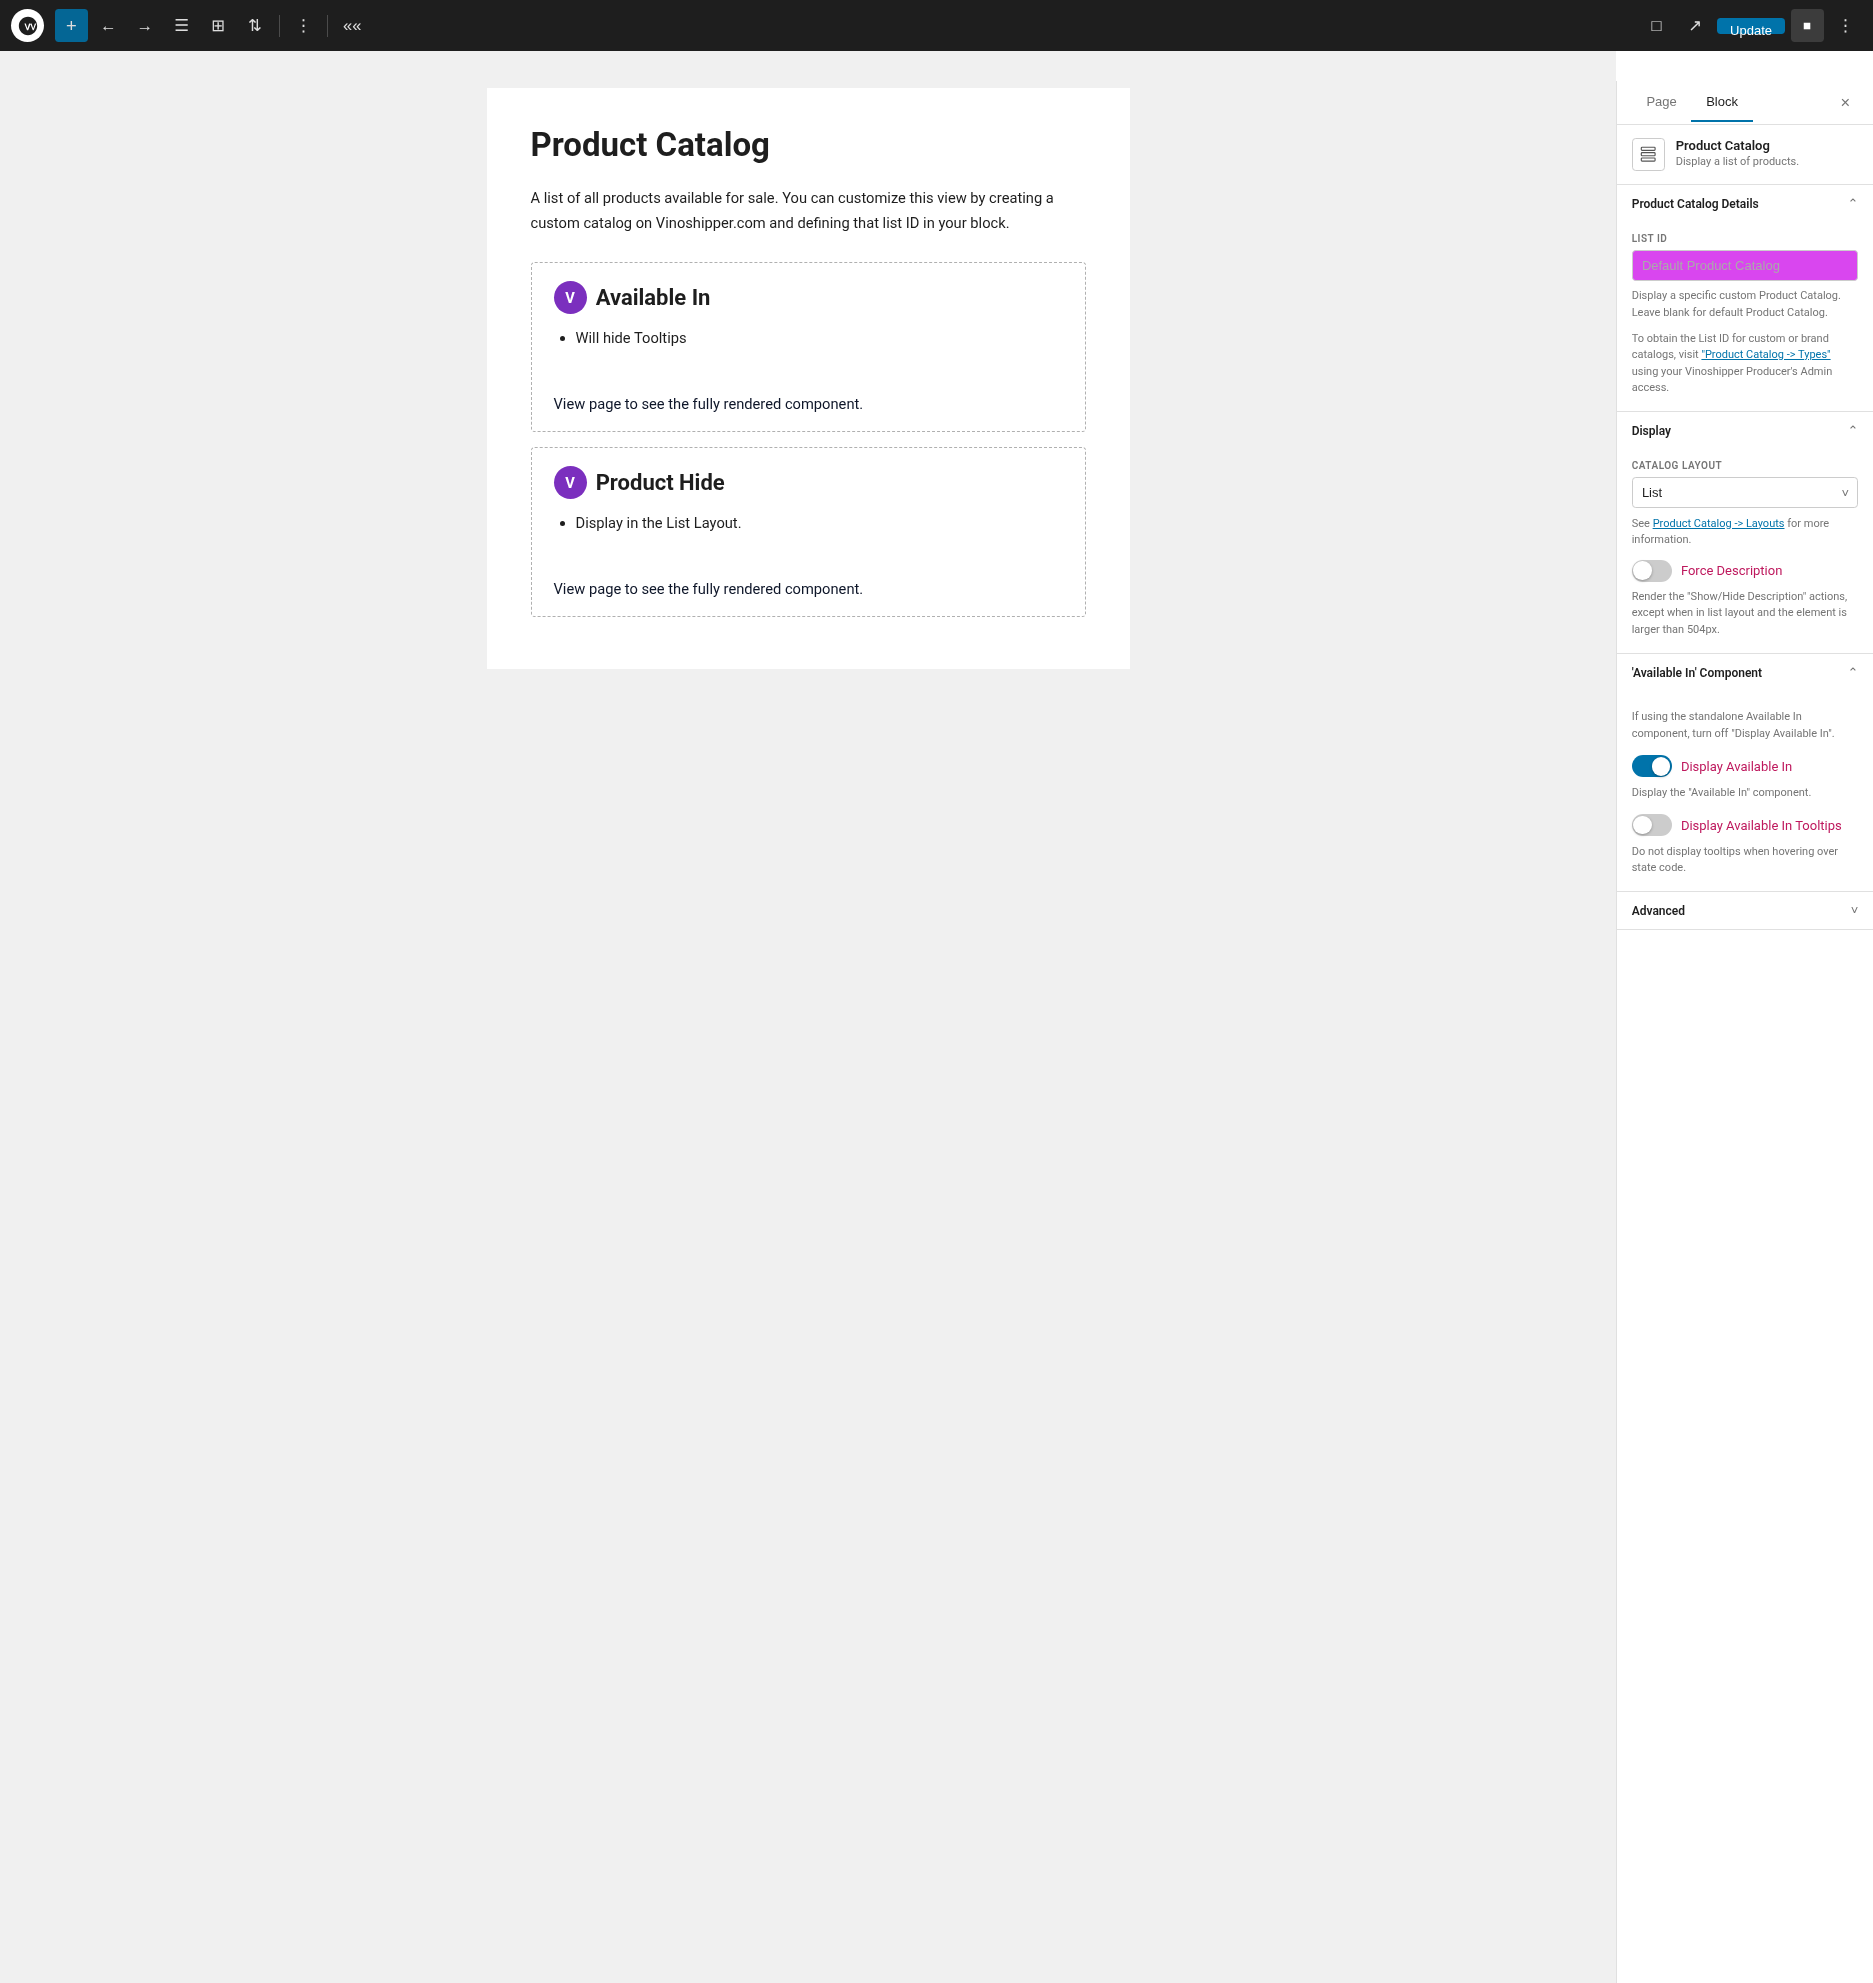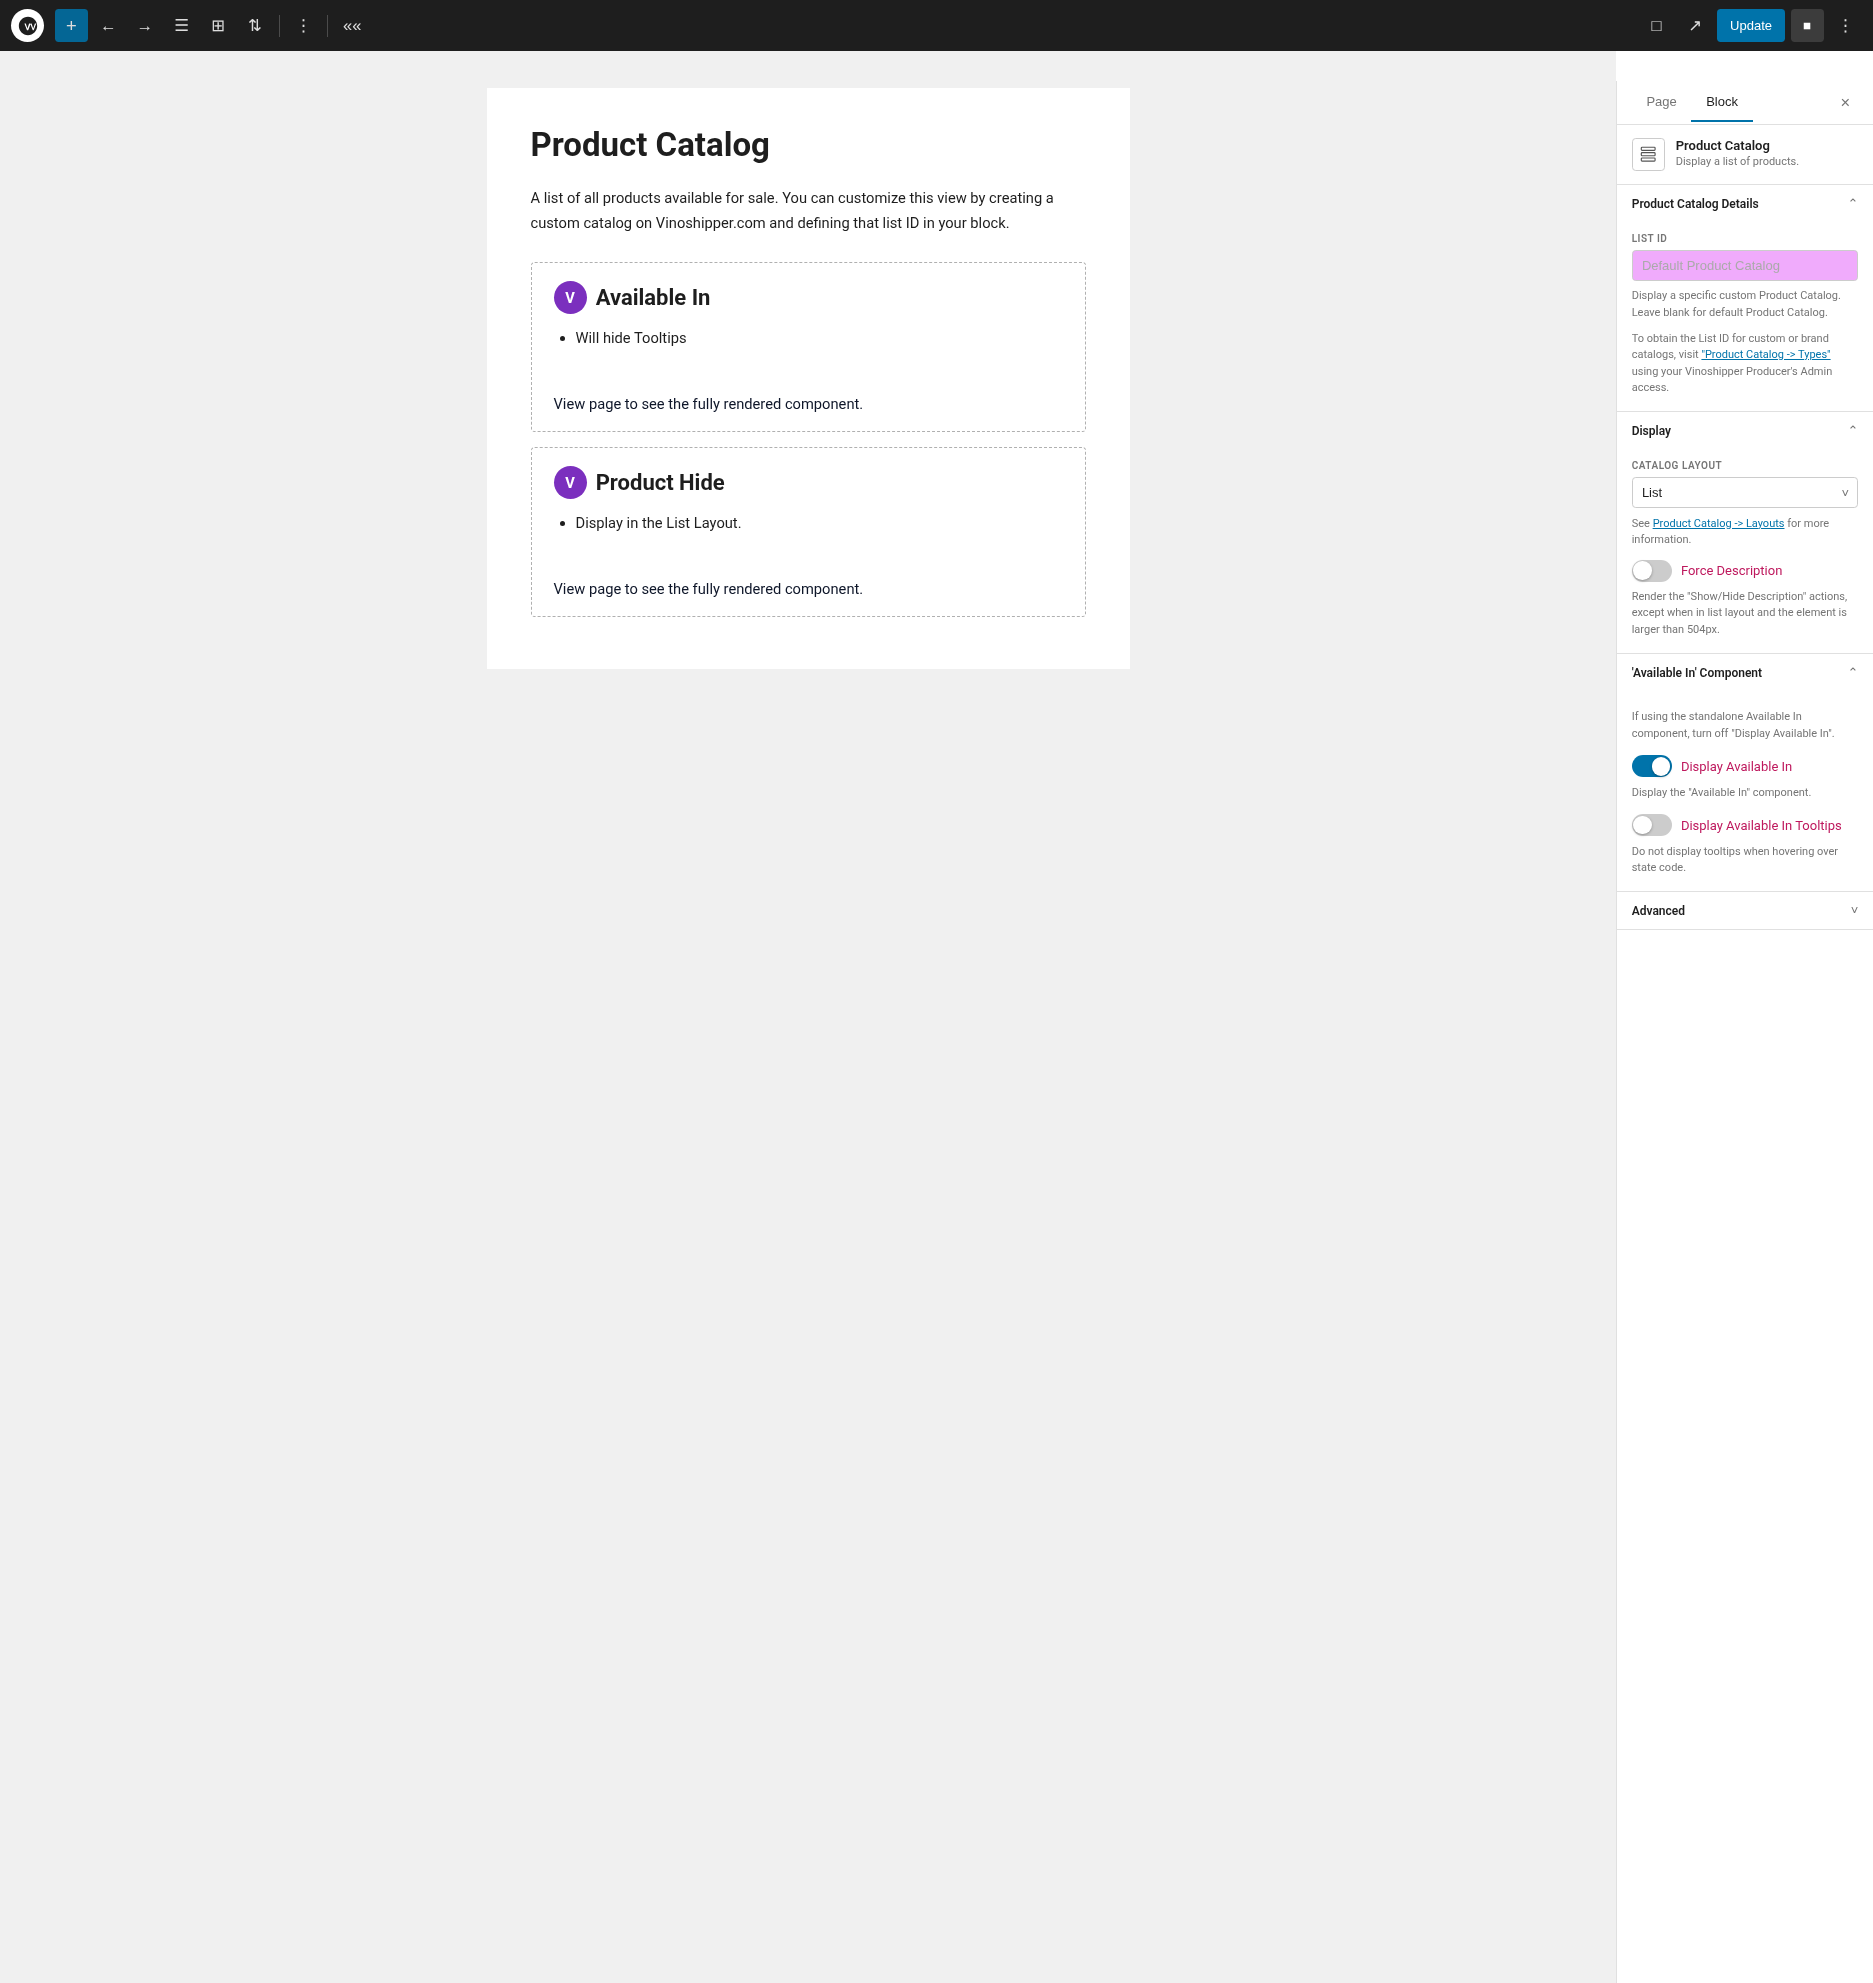--- a/index.html
+++ b/index.html
@@ -15,21 +15,21 @@
       display: flex; align-items: center; justify-content: center; margin-right: 7.3px; flex-shrink: 0;
     }
     .toolbar-wp-logo svg { width: 22px; height: 22px; }
     .toolbar-btn {
       width: 33px; height: 33px; border-radius: 3.7px; border: none; background: transparent;
       color: #fff; cursor: pointer; display: flex; align-items: center; justify-content: center;
       font-size: 16.5px; opacity: 0.85;
     }
     .toolbar-btn-blue {
       background: #0073aa; color: #fff; border: none; border-radius: 3.7px;
-      padding: 5.5px 13px; font-size: 13px; font-weight: 500; cursor: pointer; height: 33px;
+      padding: 5.5px 13px; font-size: 13px; font-weight: 500; cursor: pointer; height: 16px;
     }
     .toolbar-btn-dark {
       background: #3c3c3c; color: #fff; border: none; border-radius: 3.7px;
       width: 33px; height: 33px; display: flex; align-items: center; justify-content: center;
       cursor: pointer;
     }
     .toolbar-divider { width: 0.9px; height: 22px; background: rgba(255,255,255,0.2); margin: 0 3.7px; }
     .toolbar-spacer { flex: 1; }
     .toolbar-right { display: flex; align-items: center; gap: 5.5px; }
 
@@ -114,21 +114,21 @@
     .section-chevron { font-size: 13px; color: #757575; }
     .section-body { padding: 11px 14.7px 14.7px; }
 
     
     .field-label {
       font-size: 10px; font-weight: 600; color: #757575; letter-spacing: 0.5px;
       text-transform: uppercase; margin-bottom: 5.5px; display: block;
     }
     .text-input {
       width: 100%; border: 0.9px solid #ccc; border-radius: 3.7px; padding: 7.3px 9.2px;
-      font-size: 13px; color: #1e1e1e; background: #f0abfc;
+      font-size: 13px; color: #1e1e1e; background: #d946ef;
     }
     .text-input::placeholder { color: #aaa; }
     .help-text { font-size: 11px; color: #757575; line-height: 1.5; margin-top: 7.3px; }
     .help-link { color: #0073aa; text-decoration: underline; cursor: pointer; }
 
     .select-wrapper { position: relative; }
     .select-input {
       width: 100%; border: 0.9px solid #ccc; border-radius: 3.7px; padding: 7.3px 29px 7.3px 9.2px;
       font-size: 13px; color: #1e1e1e; background: #fff; appearance: none; cursor: pointer;
     }

